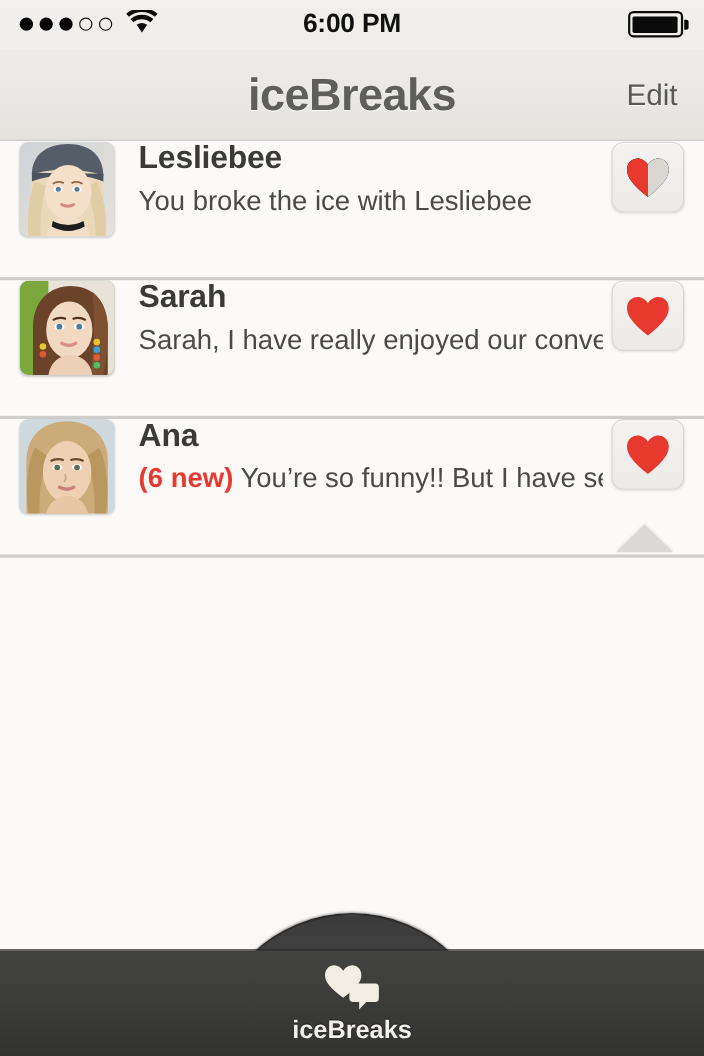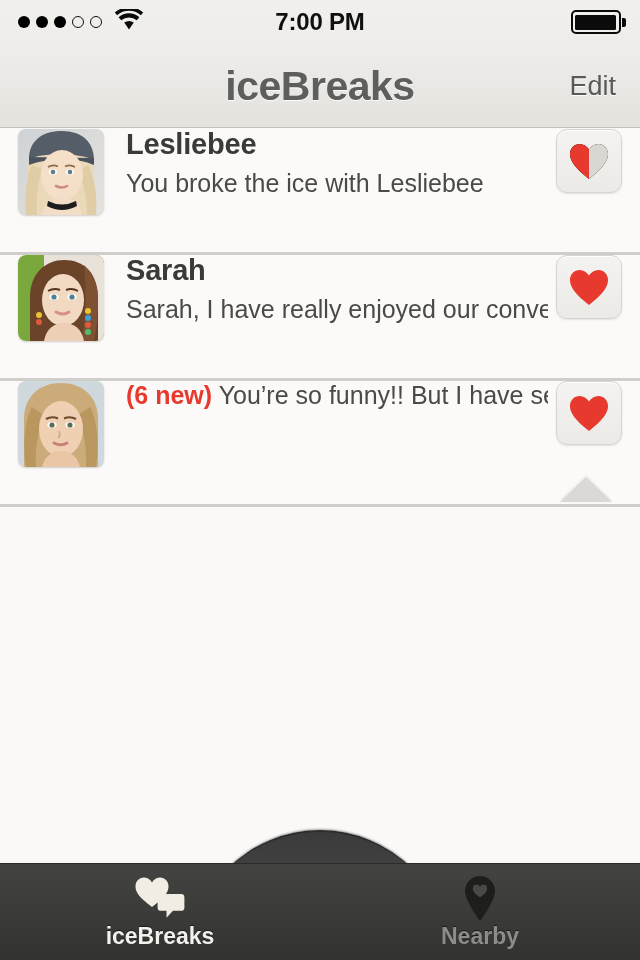--- a/index.html
+++ b/index.html
@@ -166,21 +166,21 @@
         <span class="dot off"></span>
       </div>
       <span class="wifi">
         <svg width="30" height="22" viewBox="0 0 30 22">
           <path d="M15 20.5 L10.2 13.6 a8.4 8.4 0 0 1 9.6 0 Z" fill="#0b0b0b"></path>
           <path d="M4.6 8.2 a16 16 0 0 1 20.8 0 l-2.6 3.1 a12 12 0 0 0 -15.6 0 Z" fill="#0b0b0b"></path>
           <path d="M0.8 3.4 a22 22 0 0 1 28.4 0 l-2.3 2.8 a18.4 18.4 0 0 0 -23.8 0 Z" fill="#0b0b0b"></path>
         </svg>
       </span>
     </div>
-    <div class="sb-time">7:00 PM</div>
+    <div class="sb-time">6:00 PM</div>
     <div class="sb-batt">
       <div class="batt-body">
           <div class="batt-fill"></div>
         </div>
       <div class="batt-cap"></div>
     </div>
   </div>
 
   <div class="navbar">
     <div class="nav-title">iceBreaks</div>
@@ -318,20 +318,21 @@
             <circle cx="52" cy="44" r="2.6" fill="#5a6e56"></circle>
             <path d="M28 38 q6 -3 12 -0.5" stroke="#6b4b2c" stroke-width="2" fill="none"></path>
             <path d="M46 37.5 q6 -2.5 12 0.5" stroke="#6b4b2c" stroke-width="2" fill="none"></path>
             <path d="M41 50 q2 5 -1 7" stroke="#cda686" stroke-width="1.6" fill="none"></path>
             <path d="M36 62 q7 3.5 13 0" stroke="#c98179" stroke-width="3" fill="none" stroke-linecap="round"></path>
             <path d="M24 86 C26 76 34 70 43 70 C52 70 60 76 62 86 Z" fill="#e9c6a6"></path>
           </g>
         </svg>
       </div>
       <div class="rowtext">
+        <div class="rowname">Ana</div>
         <div class="rowmsg">
           <span class="newbadge">(6 new)</span>
           <span>You’re so funny!! But I have sen...</span>
         </div>
       </div>
       <div class="heartbtn">
         <svg width="40" height="37" viewBox="0 0 40 37">
           <path d="M20 36 C6 25 1 18 1 11 C1 5 5.5 1 10.6 1 C14.4 1 17.8 3.2 20 6.6 C22.2 3.2 25.6 1 29.4 1 C34.5 1 39 5 39 11 C39 18 34 25 20 36 Z" fill="#e8392f"></path>
         </svg>
       </div>
@@ -347,27 +348,18 @@
       <div class="tab active">
         <span class="tab-icon">
           <svg width="56" height="46" viewBox="0 0 56 46">
             <path d="M20 33 C8 24 3.5 18.5 3.5 12.5 C3.5 7.3 7.4 3.6 11.8 3.6 C15.1 3.6 18.1 5.5 20 8.5 C21.9 5.5 24.9 3.6 28.2 3.6 C32.6 3.6 36.5 7.1 36.5 12.5 C36.5 18.5 32 24 20 33 Z" fill="#f2ede2"></path>
             <path d="M29 20 h20 a3.4 3.4 0 0 1 3.4 3.4 v10 a3.4 3.4 0 0 1 -3.4 3.4 h-8 l-6.5 7 v-7 h-5.5 a3.4 3.4 0 0 1 -3.4 -3.4 v-10 A3.4 3.4 0 0 1 29 20 Z" fill="#f2ede2"></path>
           </svg>
         </span>
         <span class="tab-label">iceBreaks</span>
       </div>
 
-      <div class="tab">
-        <span class="tab-icon">
-          <svg width="40" height="50" viewBox="0 0 40 50">
-            <path d="M20 49 C20 49 5 29.5 5 19 A15 15 0 0 1 35 19 C35 29.5 20 49 20 49 Z" fill="#1e1e1d"></path>
-            <path d="M20 25.5 C14.6 21.6 12.8 19.2 12.8 16.5 C12.8 14.2 14.6 12.6 16.5 12.6 C17.9 12.6 19.2 13.4 20 14.7 C20.8 13.4 22.1 12.6 23.5 12.6 C25.4 12.6 27.2 14.1 27.2 16.5 C27.2 19.2 25.4 21.6 20 25.5 Z" fill="#494948"></path>
-          </svg>
-        </span>
-        <span class="tab-label">Nearby</span>
-      </div>
 
 
     </div>
   </div>
 
 </div>
 
 </body></html>

